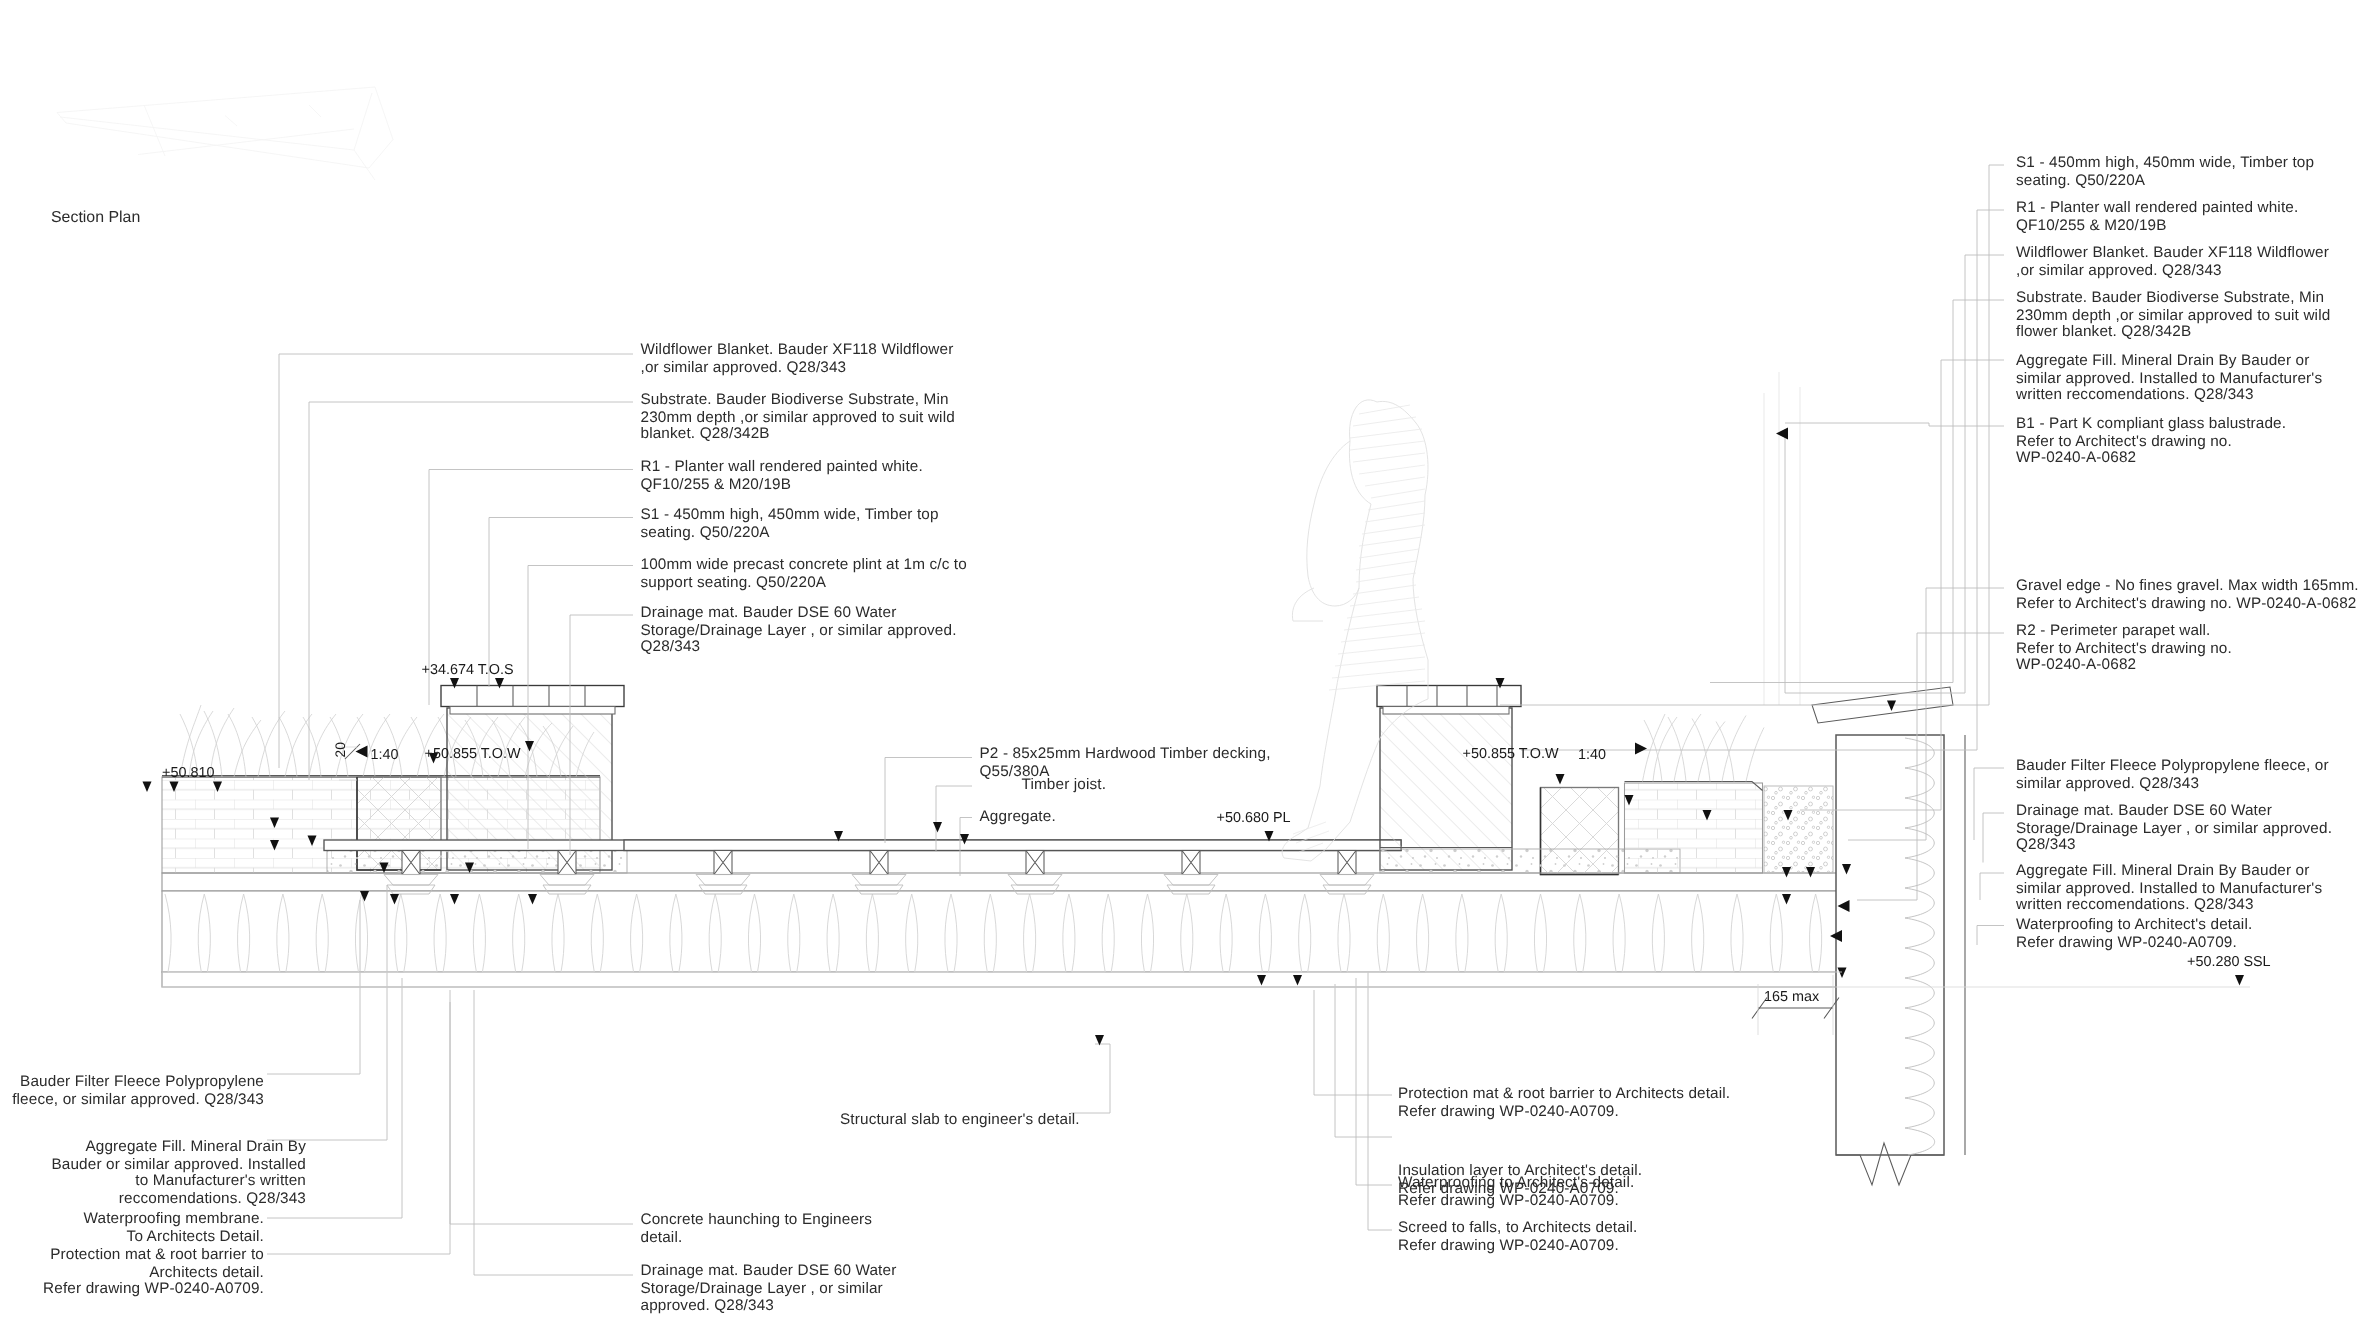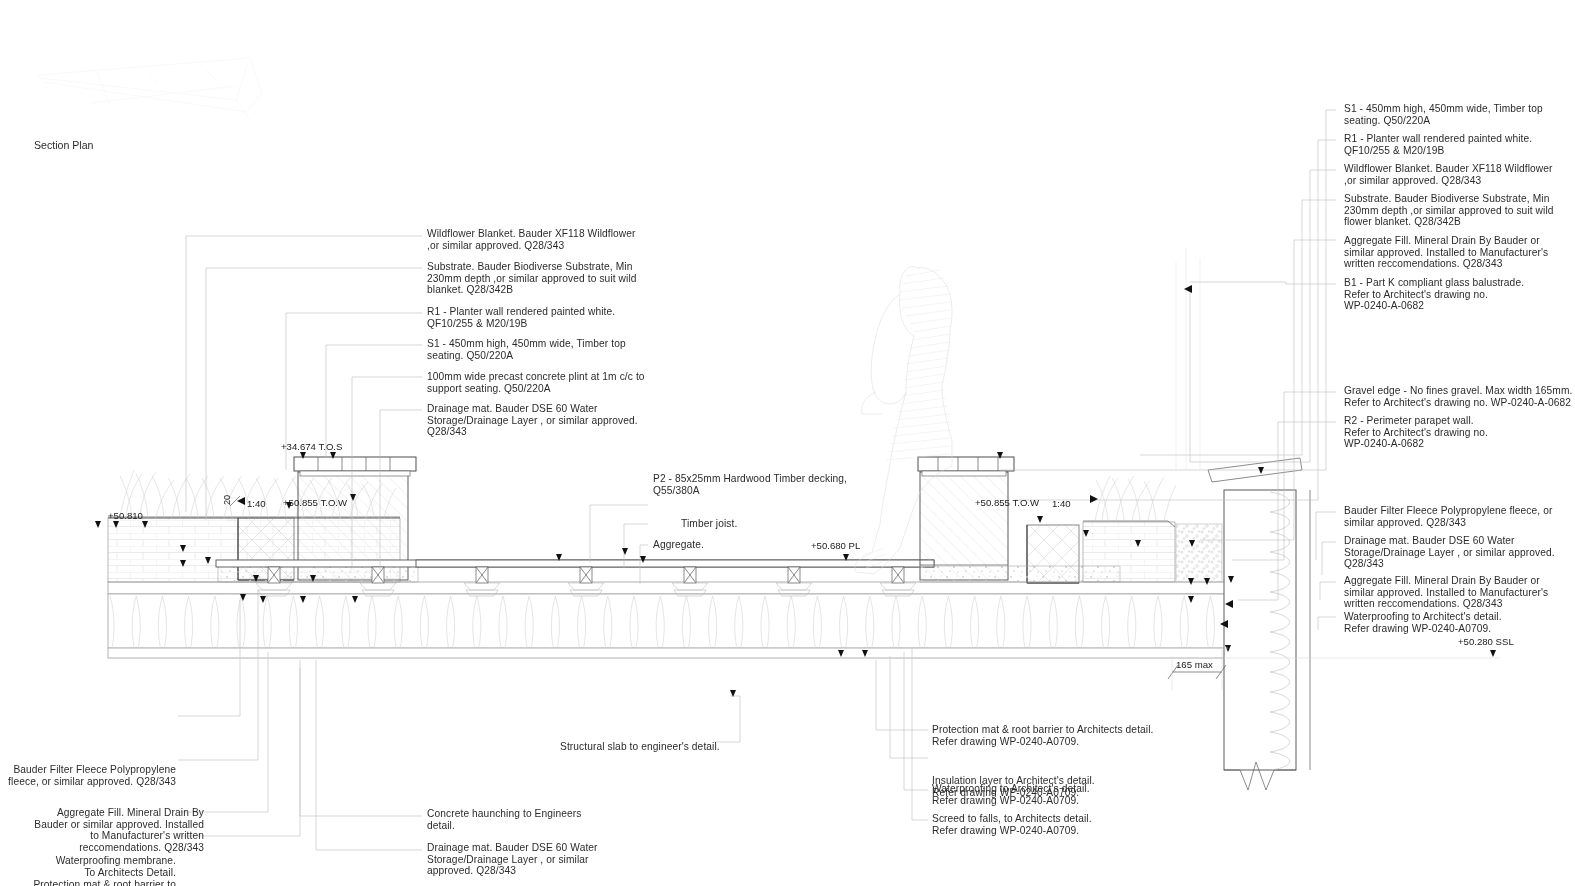--- a/index.html
+++ b/index.html
@@ -12,21 +12,21 @@
 
   
   .note{
     position:absolute;
     font-size:10.2px;
     line-height:11.6px;
     color:#2b2b2b;
     white-space:pre-line;
     letter-spacing:.01em;
   }
-  .note.right-al{text-align:right;margin-top:48px;}
+  .note.right-al{text-align:right;}
   .lvl{
     position:absolute;font-size:9.6px;line-height:11px;color:#1a1a1a;white-space:nowrap;
   }
   .rot{
     position:absolute;font-size:9.2px;color:#1a1a1a;
     transform:rotate(-90deg);transform-origin:left top;white-space:nowrap;
   }
   .seckey{
     position:absolute;font-size:10.6px;color:#2b2b2b;white-space:nowrap;
   }
@@ -481,21 +481,21 @@
   <div class="note" style="left:427px;top:306px;width:212px;">R1 - Planter wall rendered painted white.
 QF10/255 &amp; M20/19B</div>
   <div class="note" style="left:427px;top:338px;width:212px;">S1 - 450mm high, 450mm wide, Timber top
 seating. Q50/220A</div>
   <div class="note" style="left:427px;top:371px;width:218px;">100mm wide precast concrete plint at 1m c/c to
 support seating. Q50/220A</div>
   <div class="note" style="left:427px;top:403px;width:215px;">Drainage mat. Bauder DSE 60 Water
 Storage/Drainage Layer , or similar approved.
 Q28/343</div>
 
-  <div class="note" style="left:653px;top:473px;width:220px;">P2 - 85x25mm Hardwood Timber decking,
+  <div class="note" style="left:653px;top:497px;width:220px;">P2 - 85x25mm Hardwood Timber decking,
 Q55/380A</div>
   <div class="note" style="left:681px;top:518px;width:180px;">Timber joist.</div>
   <div class="note" style="left:653px;top:539px;width:180px;">Aggregate.</div>
 
   <div class="note right-al" style="left:0px;top:716px;width:176px;">Bauder Filter Fleece Polypropylene
 fleece, or similar approved. Q28/343</div>
   <div class="note right-al" style="left:0px;top:759px;width:176px;padding-left:28px;">Aggregate Fill. Mineral Drain By
 Bauder or similar approved. Installed
 to Manufacturer's written
 reccomendations. Q28/343</div>

